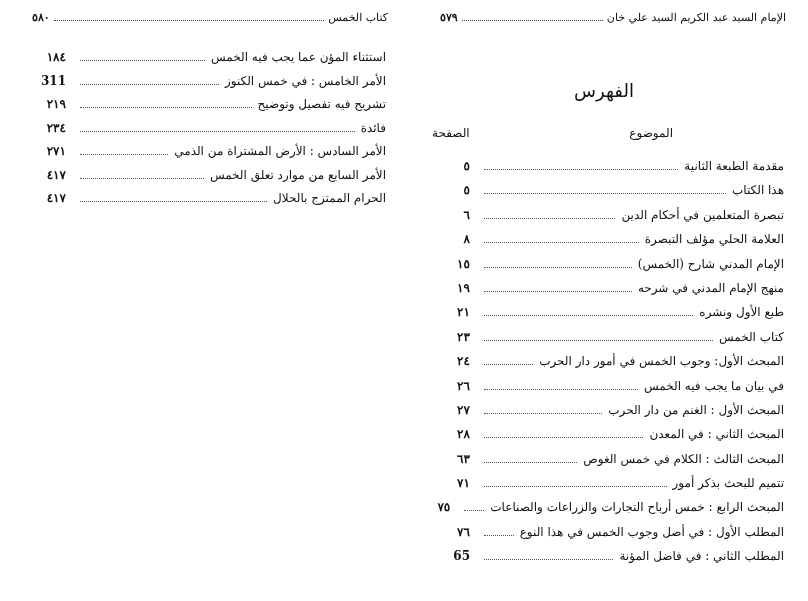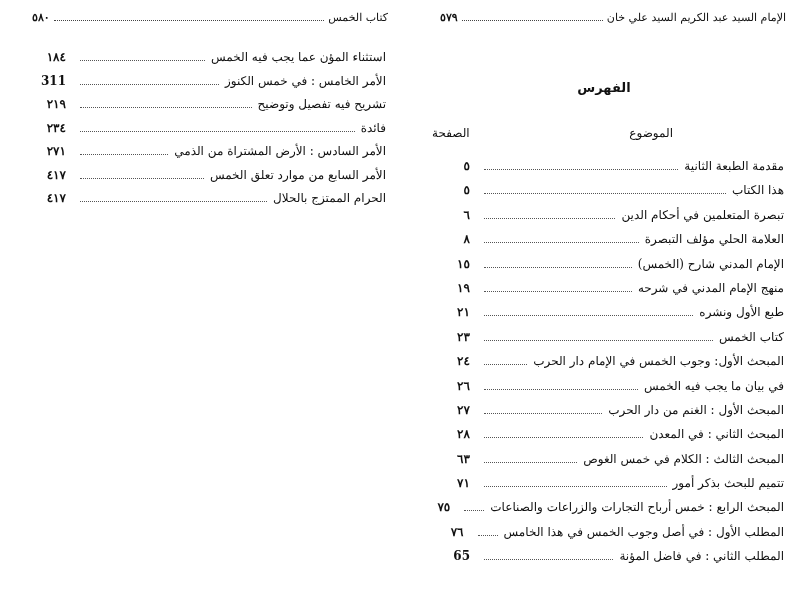--- a/index.html
+++ b/index.html
@@ -19,21 +19,21 @@
   .page-left .running-header { left: 32px; width: 356px; }
   .page-right .running-header { left: 36px; width: 346px; }
   .running-header .rh-title { white-space: nowrap; }
   .running-header .rh-dots {
     flex: 1; border-bottom: 1px dotted #444; margin: 0 4px; height: 8px;
   }
   .running-header .rh-num { white-space: nowrap; font-weight: bold; }
 
   .toc-title {
     position: absolute; top: 80px; left: 0; width: 400px; text-align: center;
-    font-size: 13px; font-weight: bold; direction: rtl;
+    font-size: 18px; font-weight: normal; direction: rtl;
     font-family: "DejaVu Sans", sans-serif;
   }
   .col-headers {
     position: absolute; top: 126px; left: 28px; width: 356px;
     display: flex; justify-content: space-between; direction: rtl;
     font-size: 12px;
   }
   .col-headers .h-topic { margin-right: 115px; }
 
   .toc-list { position: absolute; direction: rtl; }
@@ -146,21 +146,21 @@
         <span class="t-text">طبع الأول ونشره</span>
         <span class="t-dots"></span>
         <span class="t-page">٢١</span>
       </div>
     <div class="toc-row">
         <span class="t-text">كتاب الخمس</span>
         <span class="t-dots"></span>
         <span class="t-page">٢٣</span>
       </div>
     <div class="toc-row">
-        <span class="t-text">المبحث الأول: وجوب الخمس في الإمام دار الحرب</span>
+        <span class="t-text">المبحث الأول: وجوب الخمس في أمور دار الحرب</span>
         <span class="t-dots"></span>
         <span class="t-page">٢٤</span>
       </div>
     <div class="toc-row">
         <span class="t-text">في بيان ما يجب فيه الخمس</span>
         <span class="t-dots"></span>
         <span class="t-page">٢٦</span>
       </div>
     <div class="toc-row">
         <span class="t-text">المبحث الأول : الغنم من دار الحرب</span>
@@ -181,21 +181,21 @@
         <span class="t-text">تتميم للبحث بذكر أمور</span>
         <span class="t-dots"></span>
         <span class="t-page">٧١</span>
       </div>
     <div class="toc-row">
         <span class="t-text">المبحث الرابع : خمس أرباح التجارات والزراعات والصناعات</span>
         <span class="t-dots"></span>
         <span class="t-page">٧٥</span>
       </div>
     <div class="toc-row">
-        <span class="t-text">المطلب الأول : في أصل وجوب الخمس في هذا الخامس</span>
+        <span class="t-text">المطلب الأول : في أصل وجوب الخمس في هذا النوع</span>
         <span class="t-dots"></span>
         <span class="t-page">٧٦</span>
       </div>
     <div class="toc-row">
         <span class="t-text">المطلب الثاني : في فاضل المؤنة</span>
         <span class="t-dots"></span>
         <span class="t-page">65</span>
       </div>
   </div>
 </div>

